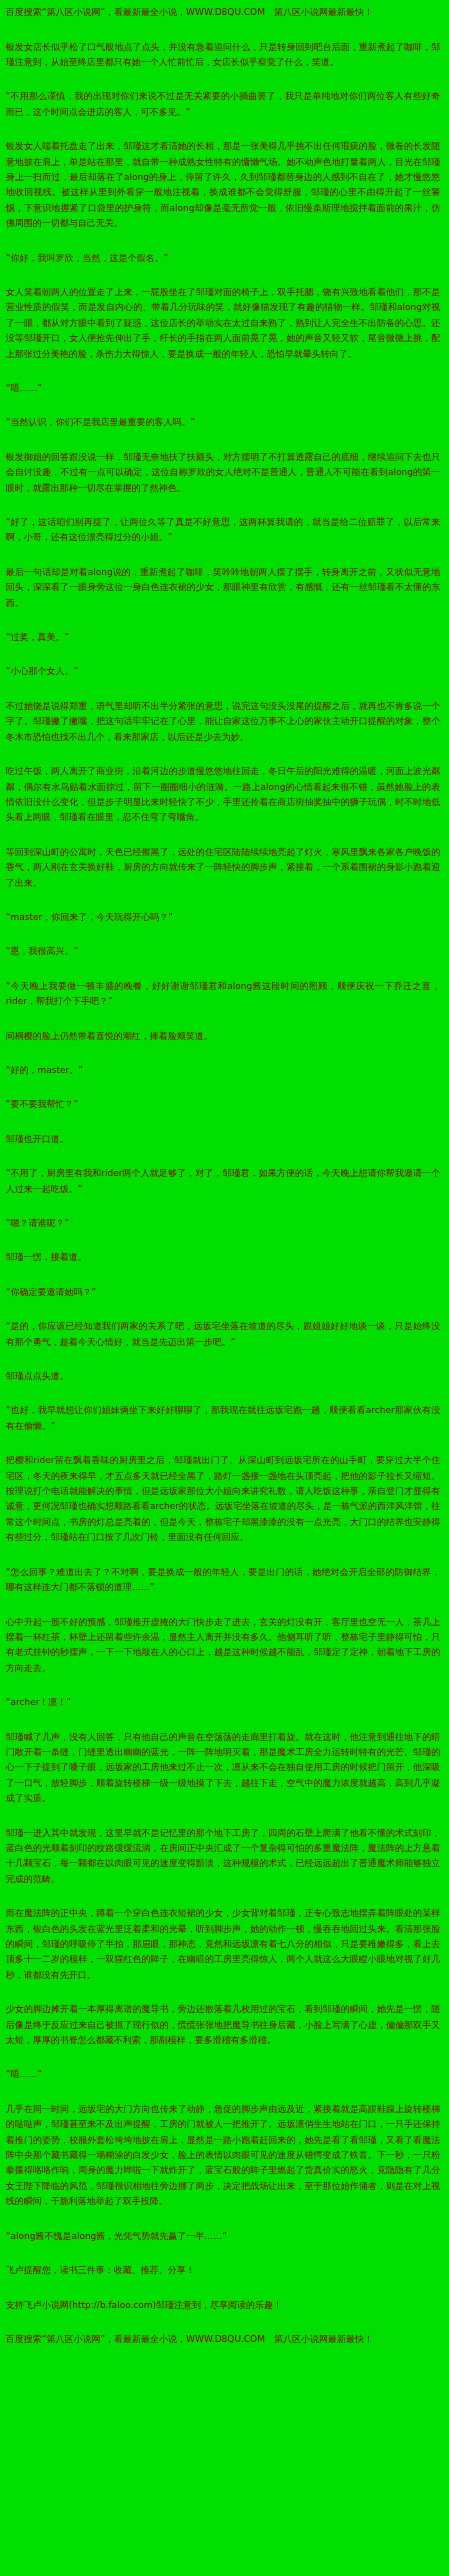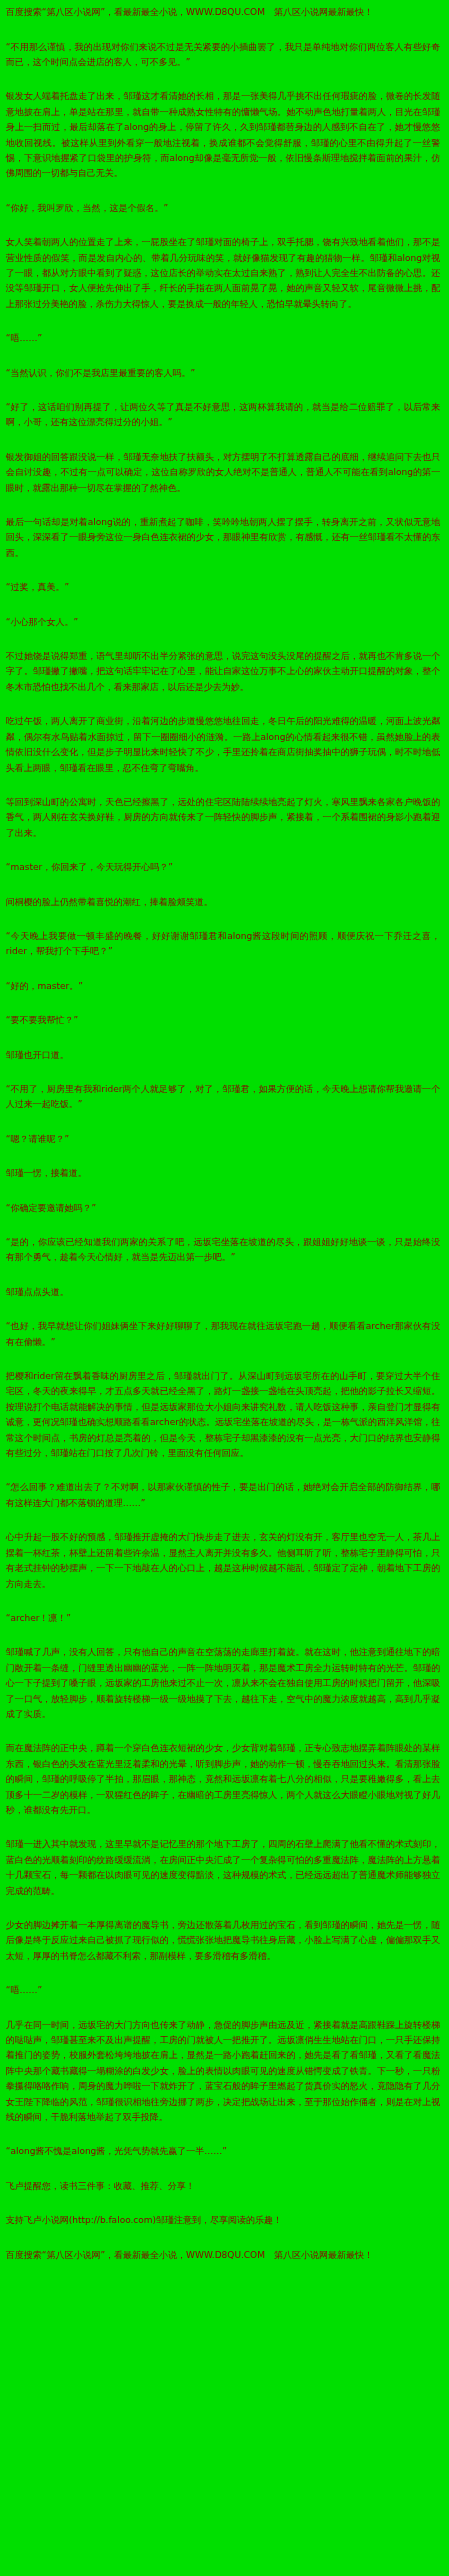--- a/index.html
+++ b/index.html
@@ -27,54 +27,56 @@
     margin-bottom: 5.1px;
   }
 </style>
 </head>
 <body>
 
 <div class="page">
   <div class="line promo">百度搜索“第八区小说网”，看最新最全小说，WWW.D8QU.COM　第八区小说网最新最快！</div>
 
   <div id="content">
+      <p class="para">银发女店长似乎松了口气般地点了点头，并没有急着追问什么，只是转身回到吧台后面，重新煮起了咖啡，邹瑾注意到，从始至终店里都只有她一个人忙前忙后，女店长似乎察觉了什么，笑道。</p>
       <p class="para">“不用那么谨慎，我的出现对你们来说不过是无关紧要的小插曲罢了，我只是单纯地对你们两位客人有些好奇而已，这个时间点会进店的客人，可不多见。”</p>
       <p class="para">银发女人端着托盘走了出来，邹瑾这才看清她的长相，那是一张美得几乎挑不出任何瑕疵的脸，微卷的长发随意地披在肩上，单是站在那里，就自带一种成熟女性特有的慵懒气场。她不动声色地打量着两人，目光在邹瑾身上一扫而过，最后却落在了along的身上，停留了许久，久到邹瑾都替身边的人感到不自在了，她才慢悠悠地收回视线。被这样从里到外看穿一般地注视着，换成谁都不会觉得舒服，邹瑾的心里不由得升起了一丝警惕，下意识地握紧了口袋里的护身符，而along却像是毫无所觉一般，依旧慢条斯理地搅拌着面前的果汁，仿佛周围的一切都与自己无关。</p>
       <p class="para">“你好，我叫罗欣，当然，这是个假名。”</p>
       <p class="para">女人笑着朝两人的位置走了上来，一屁股坐在了邹瑾对面的椅子上，双手托腮，饶有兴致地看着他们，那不是营业性质的假笑，而是发自内心的、带着几分玩味的笑，就好像猫发现了有趣的猎物一样。邹瑾和along对视了一眼，都从对方眼中看到了疑惑，这位店长的举动实在太过自来熟了，熟到让人完全生不出防备的心思。还没等邹瑾开口，女人便抢先伸出了手，纤长的手指在两人面前晃了晃，她的声音又轻又软，尾音微微上挑，配上那张过分美艳的脸，杀伤力大得惊人，要是换成一般的年轻人，恐怕早就晕头转向了。</p>
       <p class="para">“唔……”</p>
       <p class="para">“当然认识，你们不是我店里最重要的客人吗。”</p>
+      <p class="para">银发御姐的回答跟没说一样，邹瑾无奈地扶了扶额头，对方摆明了不打算透露自己的底细，继续追问下去也只会自讨没趣，不过有一点可以确定，这位自称罗欣的女人绝对不是普通人，普通人不可能在看到along的第一眼时，就露出那种一切尽在掌握的了然神色。</p>
       <p class="para">“好了，这话咱们别再提了，让两位久等了真是不好意思，这两杯算我请的，就当是给二位赔罪了，以后常来啊，小哥，还有这位漂亮得过分的小姐。”</p>
-      <p class="para">银发御姐的回答跟没说一样，邹瑾无奈地扶了扶额头，对方摆明了不打算透露自己的底细，继续追问下去也只会自讨没趣，不过有一点可以确定，这位自称罗欣的女人绝对不是普通人，普通人不可能在看到along的第一眼时，就露出那种一切尽在掌握的了然神色。</p>
       <p class="para">最后一句话却是对着along说的，重新煮起了咖啡，笑吟吟地朝两人摆了摆手，转身离开之前，又状似无意地回头，深深看了一眼身旁这位一身白色连衣裙的少女，那眼神里有欣赏，有感慨，还有一丝邹瑾看不太懂的东西。</p>
       <p class="para">“过奖，真美。”</p>
       <p class="para">“小心那个女人。”</p>
       <p class="para">不过她饶是说得郑重，语气里却听不出半分紧张的意思，说完这句没头没尾的提醒之后，就再也不肯多说一个字了。邹瑾撇了撇嘴，把这句话牢牢记在了心里，能让自家这位万事不上心的家伙主动开口提醒的对象，整个冬木市恐怕也找不出几个，看来那家店，以后还是少去为妙。</p>
       <p class="para">吃过午饭，两人离开了商业街，沿着河边的步道慢悠悠地往回走，冬日午后的阳光难得的温暖，河面上波光粼粼，偶尔有水鸟贴着水面掠过，留下一圈圈细小的涟漪。一路上along的心情看起来很不错，虽然她脸上的表情依旧没什么变化，但是步子明显比来时轻快了不少，手里还拎着在商店街抽奖抽中的狮子玩偶，时不时地低头看上两眼，邹瑾看在眼里，忍不住弯了弯嘴角。</p>
       <p class="para">等回到深山町的公寓时，天色已经擦黑了，远处的住宅区陆陆续续地亮起了灯火，寒风里飘来各家各户晚饭的香气，两人刚在玄关换好鞋，厨房的方向就传来了一阵轻快的脚步声，紧接着，一个系着围裙的身影小跑着迎了出来。</p>
       <p class="para">“master，你回来了，今天玩得开心吗？”</p>
+      <p class="para">“恩，我很高兴。”</p>
+      <p class="para">“今天晚上我要做一顿丰盛的晚餐，好好谢谢邹瑾君和along酱这段时间的照顾，顺便庆祝一下乔迁之喜，rider，帮我打个下手吧？”</p>
       <p class="para">间桐樱的脸上仍然带着喜悦的潮红，捧着脸颊笑道。</p>
-      <p class="para">“今天晚上我要做一顿丰盛的晚餐，好好谢谢邹瑾君和along酱这段时间的照顾，顺便庆祝一下乔迁之喜，rider，帮我打个下手吧？”</p>
       <p class="para">“好的，master。”</p>
       <p class="para">“要不要我帮忙？”</p>
       <p class="para">邹瑾也开口道。</p>
       <p class="para">“不用了，厨房里有我和rider两个人就足够了，对了，邹瑾君，如果方便的话，今天晚上想请你帮我邀请一个人过来一起吃饭。”</p>
       <p class="para">“嗯？请谁呢？”</p>
       <p class="para">邹瑾一愣，接着道。</p>
       <p class="para">“你确定要邀请她吗？”</p>
       <p class="para">“是的，你应该已经知道我们两家的关系了吧，远坂宅坐落在坡道的尽头，跟姐姐好好地谈一谈，只是始终没有那个勇气，趁着今天心情好，就当是先迈出第一步吧。”</p>
       <p class="para">邹瑾点点头道。</p>
       <p class="para">“也好，我早就想让你们姐妹俩坐下来好好聊聊了，那我现在就往远坂宅跑一趟，顺便看看archer那家伙有没有在偷懒。”</p>
       <p class="para">把樱和rider留在飘着香味的厨房里之后，邹瑾就出门了。从深山町到远坂宅所在的山手町，要穿过大半个住宅区，冬天的夜来得早，才五点多天就已经全黑了，路灯一盏接一盏地在头顶亮起，把他的影子拉长又缩短。按理说打个电话就能解决的事情，但是远坂家那位大小姐向来讲究礼数，请人吃饭这种事，亲自登门才显得有诚意，更何况邹瑾也确实想顺路看看archer的状态。远坂宅坐落在坡道的尽头，是一栋气派的西洋风洋馆，往常这个时间点，书房的灯总是亮着的，但是今天，整栋宅子却黑漆漆的没有一点光亮，大门口的结界也安静得有些过分，邹瑾站在门口按了几次门铃，里面没有任何回应。</p>
-      <p class="para">“怎么回事？难道出去了？不对啊，以那家伙谨慎的性子，要是出门的话，她绝对会开启全部的防御结界，哪有这样连大门都不落锁的道理……”</p>
+      <p class="para">“怎么回事？难道出去了？不对啊，要是换成一般的年轻人，要是出门的话，她绝对会开启全部的防御结界，哪有这样连大门都不落锁的道理……”</p>
       <p class="para">心中升起一股不好的预感，邹瑾推开虚掩的大门快步走了进去，玄关的灯没有开，客厅里也空无一人，茶几上摆着一杯红茶，杯壁上还留着些许余温，显然主人离开并没有多久。他侧耳听了听，整栋宅子里静得可怕，只有老式挂钟的秒摆声，一下一下地敲在人的心口上，越是这种时候越不能乱，邹瑾定了定神，朝着地下工房的方向走去。</p>
       <p class="para">“archer！凛！”</p>
       <p class="para">邹瑾喊了几声，没有人回答，只有他自己的声音在空荡荡的走廊里打着旋。就在这时，他注意到通往地下的暗门敞开着一条缝，门缝里透出幽幽的蓝光，一阵一阵地明灭着，那是魔术工房全力运转时特有的光芒。邹瑾的心一下子提到了嗓子眼，远坂家的工房他来过不止一次，凛从来不会在独自使用工房的时候把门留开，他深吸了一口气，放轻脚步，顺着旋转楼梯一级一级地摸了下去，越往下走，空气中的魔力浓度就越高，高到几乎凝成了实质。</p>
+      <p class="para">邹瑾一进入其中就发现，这里早就不是记忆里的那个地下工房了，四周的石壁上爬满了他看不懂的术式刻印，蓝白色的光顺着刻印的纹路缓缓流淌，在房间正中央汇成了一个复杂得可怕的多重魔法阵，魔法阵的上方悬着十几颗宝石，每一颗都在以肉眼可见的速度变得黯淡，这种规模的术式，已经远远超出了普通魔术师能够独立完成的范畴。</p>
       <p class="para">而在魔法阵的正中央，蹲着一个穿白色连衣短裙的少女，少女背对着邹瑾，正专心致志地摆弄着阵眼处的某样东西，银白色的头发在蓝光里泛着柔和的光晕，听到脚步声，她的动作一顿，慢吞吞地回过头来。看清那张脸的瞬间，邹瑾的呼吸停了半拍，那眉眼，那神态，竟然和远坂凛有着七八分的相似，只是要稚嫩得多，看上去顶多十一二岁的模样，一双猩红色的眸子，在幽暗的工房里亮得惊人，两个人就这么大眼瞪小眼地对视了好几秒，谁都没有先开口。</p>
-      <p class="para">邹瑾一进入其中就发现，这里早就不是记忆里的那个地下工房了，四周的石壁上爬满了他看不懂的术式刻印，蓝白色的光顺着刻印的纹路缓缓流淌，在房间正中央汇成了一个复杂得可怕的多重魔法阵，魔法阵的上方悬着十几颗宝石，每一颗都在以肉眼可见的速度变得黯淡，这种规模的术式，已经远远超出了普通魔术师能够独立完成的范畴。</p>
       <p class="para">少女的脚边摊开着一本厚得离谱的魔导书，旁边还散落着几枚用过的宝石，看到邹瑾的瞬间，她先是一愣，随后像是终于反应过来自己被抓了现行似的，慌慌张张地把魔导书往身后藏，小脸上写满了心虚，偏偏那双手又太短，厚厚的书脊怎么都藏不利索，那副模样，要多滑稽有多滑稽。</p>
       <p class="para">“唔……”</p>
       <p class="para">几乎在同一时间，远坂宅的大门方向也传来了动静，急促的脚步声由远及近，紧接着就是高跟鞋踩上旋转楼梯的哒哒声，邹瑾甚至来不及出声提醒，工房的门就被人一把推开了。远坂凛俏生生地站在门口，一只手还保持着推门的姿势，校服外套松垮垮地披在肩上，显然是一路小跑着赶回来的，她先是看了看邹瑾，又看了看魔法阵中央那个藏书藏得一塌糊涂的白发少女，脸上的表情以肉眼可见的速度从错愕变成了铁青。下一秒，一只粉拳攥得咯咯作响，周身的魔力哗啦一下就炸开了，蓝宝石般的眸子里燃起了货真价实的怒火，竟隐隐有了几分女王陛下降临的风范，邹瑾很识相地往旁边挪了两步，决定把战场让出来，至于那位始作俑者，则是在对上视线的瞬间，干脆利落地举起了双手投降。</p>
       <p class="para">“along酱不愧是along酱，光凭气势就先赢了一半……”</p>
     </div>
 
   <div class="line">飞卢提醒您，读书三件事：收藏、推荐、分享！</div>
   <div class="line">支持飞卢小说网(http://b.faloo.com)邹瑾注意到，尽享阅读的乐趣！</div>
   <div class="line promo last">百度搜索“第八区小说网”，看最新最全小说，WWW.D8QU.COM　第八区小说网最新最快！</div>
 </div>

